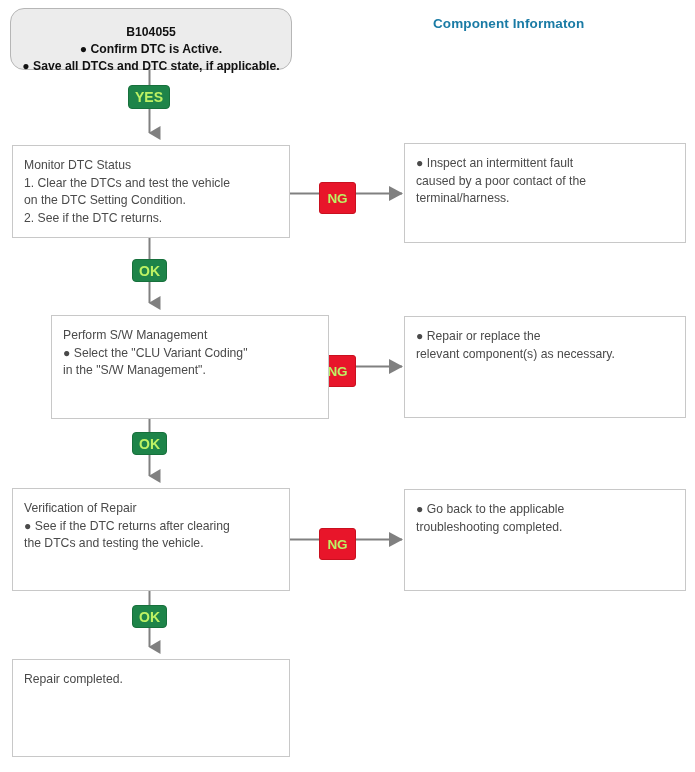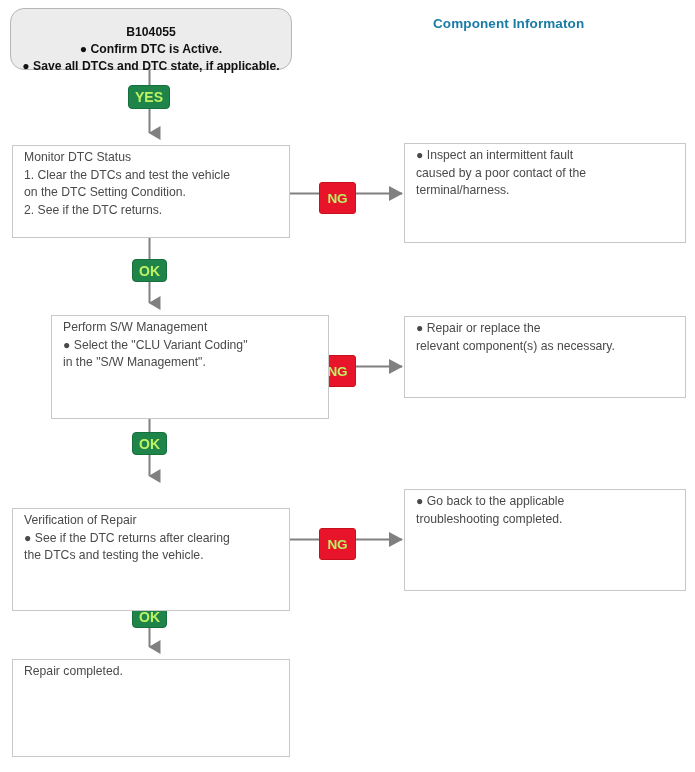--- a/index.html
+++ b/index.html
@@ -43,34 +43,34 @@
   .start-box .ln { display: block; white-space: nowrap; }
 
   
   .pbox {
     position: absolute;
     background: #ffffff;
     border: 1px solid #c8c8c8;
     color: #4a4a4a;
     font-size: 12.2px;
     line-height: 17.5px;
-    padding: 3px 0 0 11px;
+    padding: 11px 0 0 11px;
   }
   .pbox .ln { display: block; white-space: nowrap; }
 
   .left-box  { left: 12px;  width: 278px; }
   .right-box { left: 404px; width: 282px; }
 
   .lb1 { top: 145px; height: 93px; }
   .lb2 { top: 315px; height: 104px; margin-left: 39px; }
-  .lb3 { top: 508px; height: 103px; }
+  .lb3 { top: 488px; height: 103px; }
   .lb4 { top: 659px; height: 98px;  }
 
   .rb1 { top: 143px; height: 100px; }
-  .rb2 { top: 316px; height: 82px; }
+  .rb2 { top: 316px; height: 102px; }
   .rb3 { top: 489px; height: 102px; }
 
   
   .badge {
     position: absolute;
     display: flex;
     align-items: center;
     justify-content: center;
     color: #bef264;
     font-weight: bold;

